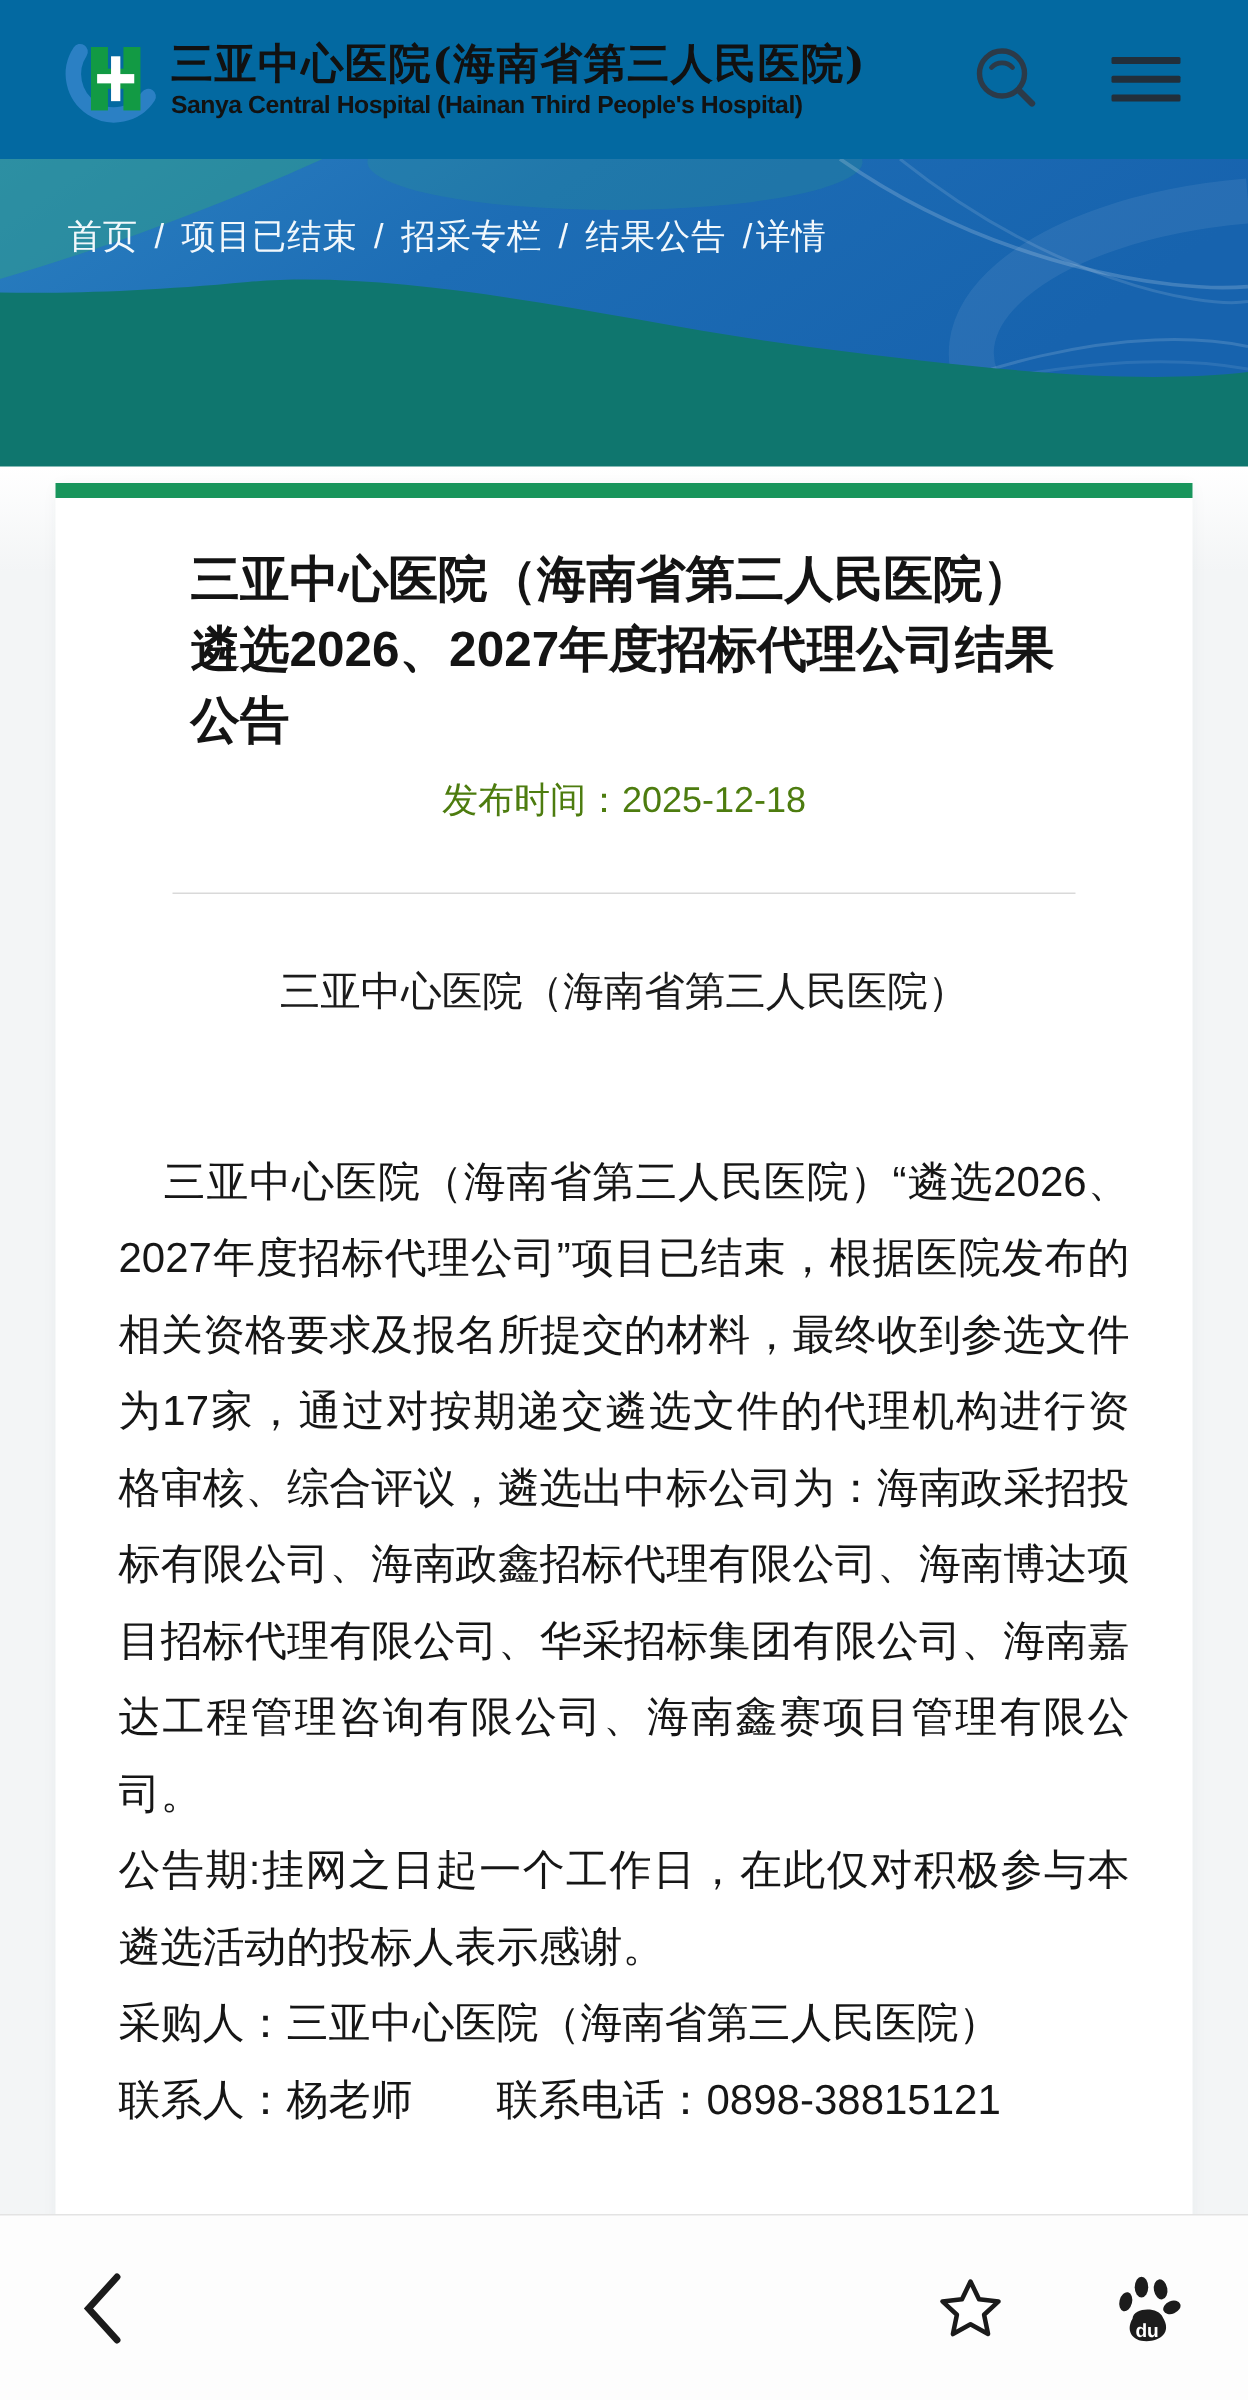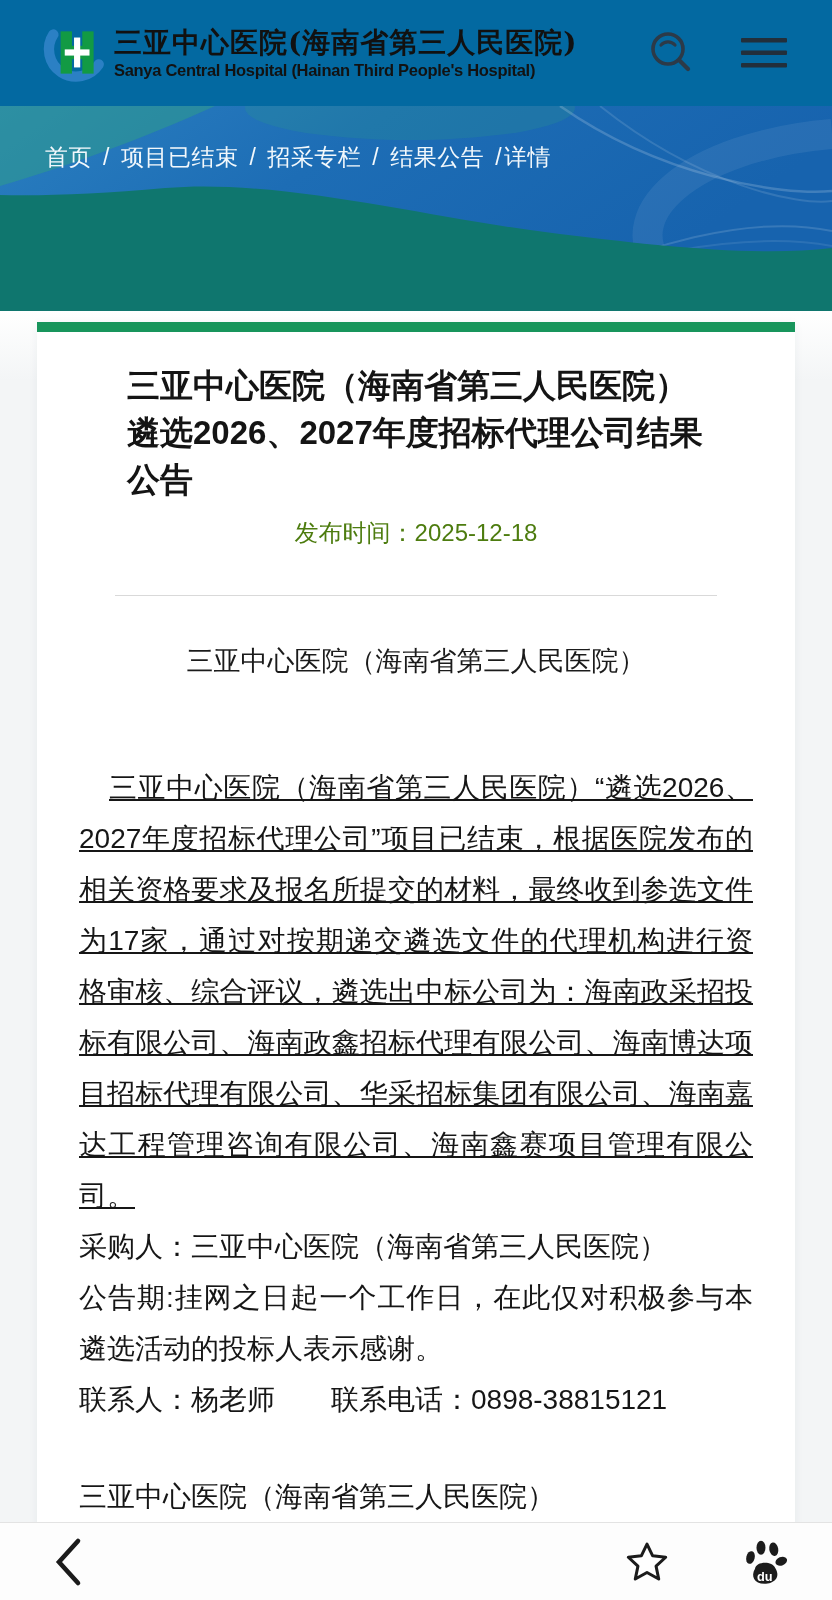--- a/index.html
+++ b/index.html
@@ -38,25 +38,25 @@
   .art-title { font-size:33px; font-weight:700; line-height:47px; text-align:left;
                padding:0 48px; color:#141414; }
   .publish { text-align:center; font-size:24px; color:#4d7c0f; margin-top:14px; }
   .divider { height:1px; background:#d9d9d9; margin:46px 36px 0 36px; }
 
   .subtitle { text-align:center; font-size:27px; line-height:50px; color:#1b1b1b; }
   .subtitle.first { margin-top:40px; }
 
   .body-text { margin-top:76px; font-size:28px; line-height:51px; text-align:justify; color:#161616; }
   .body-text p { margin:0; }
-  .body-text p.indent { text-indent:30px;text-decoration:underline; }
+  .body-text p.indent { text-indent:30px; }
   .signature { margin-top:46px; font-size:28px; line-height:51px; color:#161616; }
 
   
-  .toolbar { position:fixed; left:0; bottom:0; width:832px; height:78px;
+  .toolbar { position:fixed; left:0; bottom:0; width:832px; height:124px;
              background:#fdfdfd; border-top:1px solid #e3e3e3;
              display:flex; align-items:center; z-index:10; }
   .tb-back { margin-left:54px; cursor:pointer; }
   .tb-right { margin-left:auto; margin-right:44px; display:flex; align-items:center; gap:70px; }
   .tb-btn { cursor:pointer; display:flex; align-items:center; justify-content:center; }
 </style>
 </head>
 <body>
 
 <div class="header">
@@ -129,22 +129,22 @@
 <div class="page-body">
   <div class="card">
     <h1 class="art-title">三亚中心医院（海南省第三人民医院） 遴选2026、2027年度招标代理公司结果公告</h1>
     <div class="publish">发布时间：2025-12-18</div>
     <div class="divider"></div>
 
     <p class="subtitle first">三亚中心医院（海南省第三人民医院）</p>
 
     <div class="body-text">
       <p class="indent">三亚中心医院（海南省第三人民医院）“遴选2026、2027年度招标代理公司”项目已结束，根据医院发布的相关资格要求及报名所提交的材料，最终收到参选文件为17家，通过对按期递交遴选文件的代理机构进行资格审核、综合评议，遴选出中标公司为：海南政采招投标有限公司、海南政鑫招标代理有限公司、海南博达项目招标代理有限公司、华采招标集团有限公司、海南嘉达工程管理咨询有限公司、海南鑫赛项目管理有限公司。</p>
+      <p>公告期:挂网之日起一个工作日，在此仅对积极参与本遴选活动的投标人表示感谢。</p>
       <p>采购人：三亚中心医院（海南省第三人民医院）</p>
-      <p>公告期:挂网之日起一个工作日，在此仅对积极参与本遴选活动的投标人表示感谢。</p>
       <p>联系人：杨老师　　联系电话：0898-38815121</p>
     </div>
 
     <div class="signature">三亚中心医院（海南省第三人民医院）</div>
   </div>
 </div>
 
 <div class="toolbar">
   <svg class="tb-back" width="30" height="50" viewBox="0 0 30 50">
     <polyline points="24,4 5,25 24,46" fill="none" stroke="#1b1b1b" stroke-width="4.6" stroke-linecap="round" stroke-linejoin="miter"></polyline>

